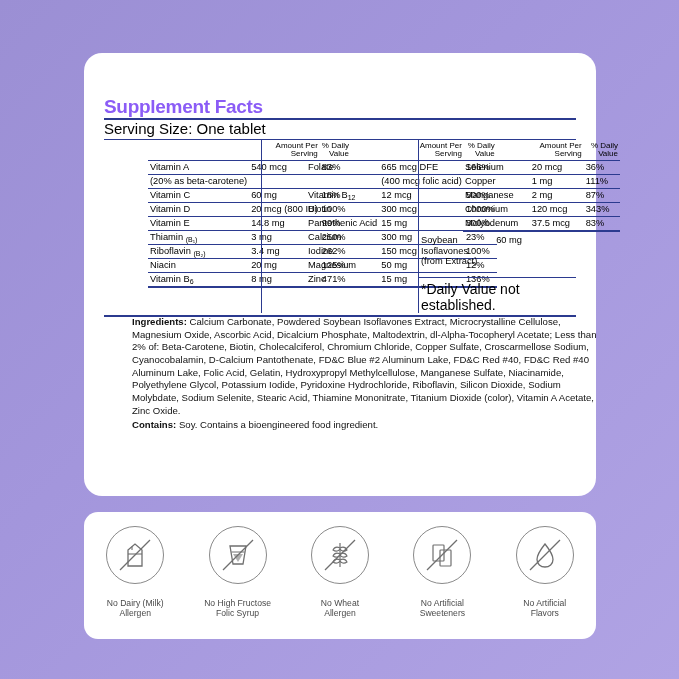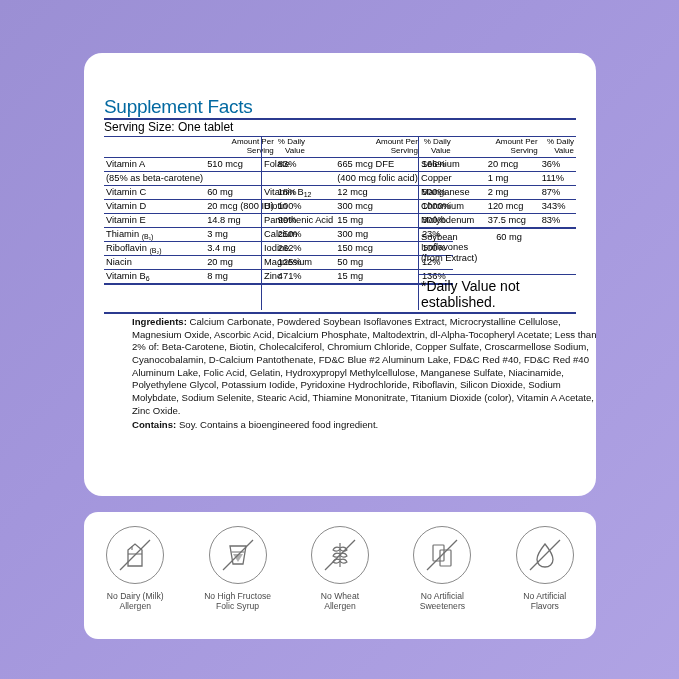--- a/index.html
+++ b/index.html
@@ -40,32 +40,32 @@
   
   .sf-panel {
     position: absolute;
     left: 20px;
     top: 44px;
     width: 472px;
     color: #000;
   }
   .sf-title {
     font-size: 19px;
-    font-weight: normal;
-    color: #0369a1;
+    font-weight: bold;
+    color: #8b5cf6;
     letter-spacing: -0.3px;
     line-height: 1.05;
     font-family: "Liberation Sans", sans-serif;
   }
   .sf-rule-thick {
     border-bottom: 2.5px solid #2b3a8f;
     margin-top: 1px;
   }
   .sf-serving {
-    font-size: 12px;
+    font-size: 15px;
     padding: 1px 0 2px 0;
     line-height: 1.1;
   }
   .sf-rule-thin {
     border-bottom: 1px solid #2b3a8f;
   }
 
   .sf-columns {
     display: flex;
     align-items: stretch;
@@ -76,20 +76,21 @@
   }
   .col-1 { width: 157px; }
   .col-2 { width: 157px; border-left: 1.5px solid #2b3a8f; }
   .col-3 { width: 158px; border-left: 1.5px solid #2b3a8f; }
 
   table.sf-table {
     width: 100%;
     border-collapse: collapse;
     font-size: 9.3px;
     line-height: 1.12;
+    margin-left: 44px;
   }
   table.sf-table th,
   table.sf-table td {
     padding: 1.3px 2px;
     vertical-align: top;
     font-weight: normal;
     text-align: left;
     white-space: nowrap;
   }
   .hdr-row th {
@@ -190,21 +191,21 @@
     width: 56px;
     height: 56px;
     border-radius: 50%;
     border: 1.3px solid #8a8a8a;
     display: flex;
     align-items: center;
     justify-content: center;
     position: relative;
   }
   .badge-label {
-    margin-top: 7px;
+    margin-top: 14px;
     font-size: 8.6px;
     line-height: 1.22;
     text-align: center;
     color: #4a4a4a;
     white-space: pre-line;
   }
   svg.badge-svg { display: block; }
 </style>
 </head>
 <body>
@@ -230,25 +231,25 @@
                 <span>Amount Per</span><br>
                 <span>Serving</span>
               </th>
               <th class="dv">
                 <span>% Daily</span><br>
                 <span>Value</span>
               </th>
             </tr>
             <tr class="rowline">
               <td>Vitamin A</td>
-              <td class="amt">510 mcg</td>
+              <td class="amt">540 mcg</td>
               <td class="dv">83%</td>
             </tr>
             <tr class="rowline">
-              <td class="indent">(85% as beta-carotene)</td>
+              <td class="indent">(20% as beta-carotene)</td>
               <td class="amt"></td>
               <td class="dv"></td>
             </tr>
             <tr class="rowline">
               <td>Vitamin C</td>
               <td class="amt">60 mg</td>
               <td class="dv">18%</td>
             </tr>
             <tr class="rowline">
               <td>Vitamin D</td>

